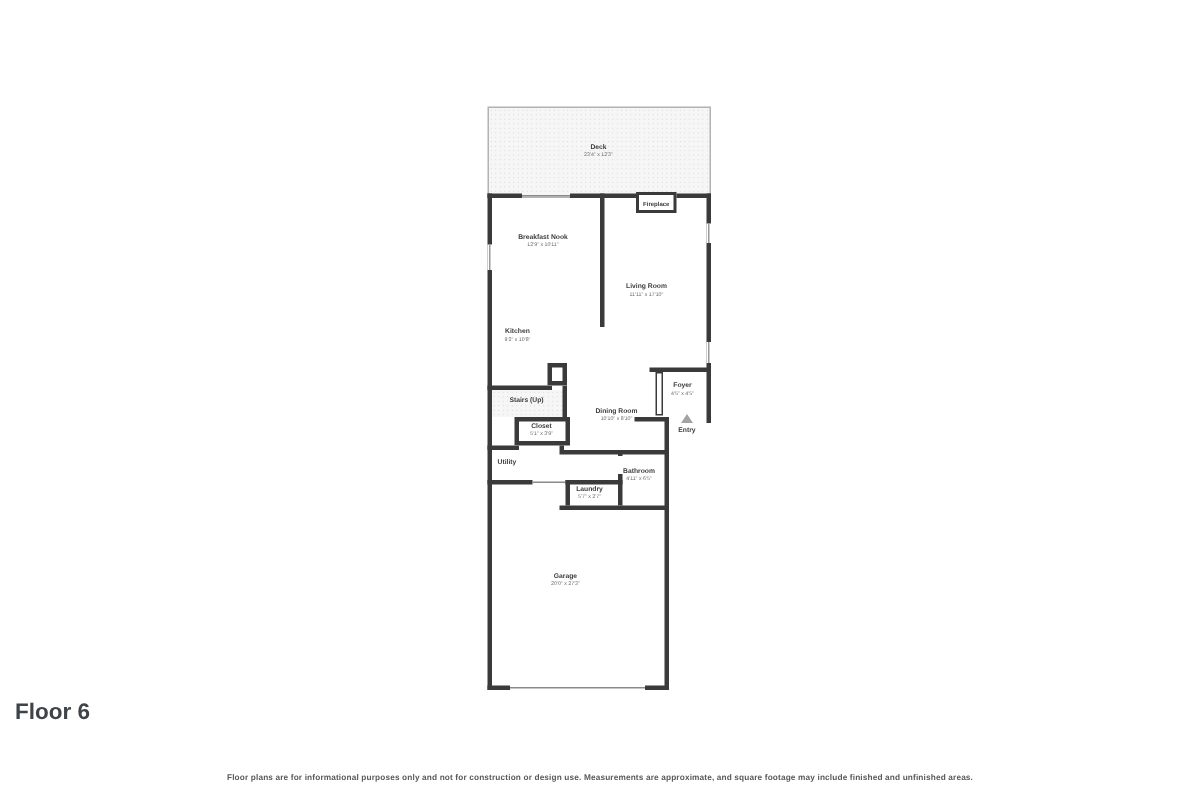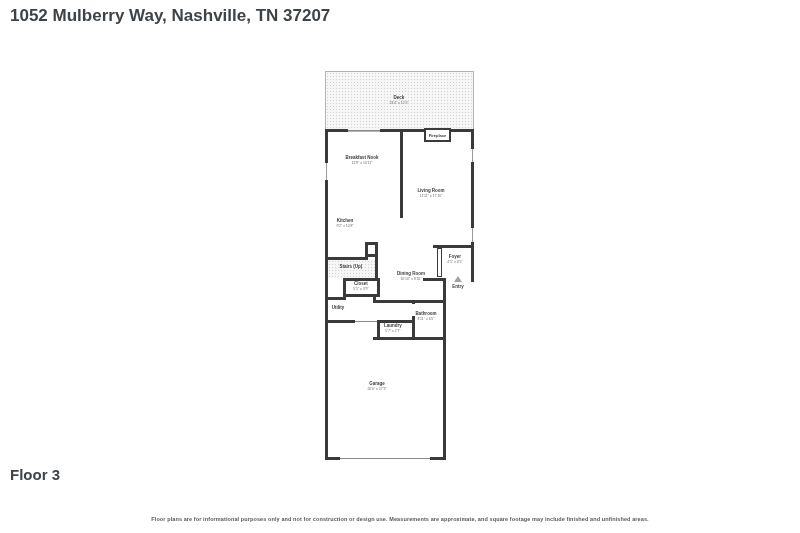--- a/index.html
+++ b/index.html
@@ -30,21 +30,20 @@
   #entry-triangle{position:absolute;left:129px;top:205px;width:0;height:0;
     border-left:4px solid transparent;border-right:4px solid transparent;border-bottom:6px solid #a3a3a3;}
   #entry-label{position:absolute;left:133px;top:213px;transform:translateX(-50%);
     font-size:4.5px;font-weight:bold;color:#3c3c3c;}
 </style>
 </head>
 <body>
 
 <div id="stage">
 
-  <div id="page-title">1052 Mulberry Way, Nashville, TN 37207</div>
 
   <div id="plan">
 
     <div id="deck-area" class="dotted"></div>
 
     <div id="stairs-area" class="dotted"></div>
 
     <div class="w" style="left:0;top:58px;width:23px;height:3px"></div>
     <div class="thin" style="left:23px;top:59px;width:32px;height:1px"></div>
     <div class="w" style="left:55px;top:58px;width:47px;height:3px"></div>
@@ -131,16 +130,16 @@
       <div class="rname">Laundry</div>
       <div class="rdims">5'7" x 2'7"</div>
     </div>
     <div class="room-label" style="left:52px;top:310px">
       <div class="rname">Garage</div>
       <div class="rdims">20'0" x 27'3"</div>
     </div>
 
   </div>
 
-  <div id="floor-label">Floor 3</div>
+  <div id="floor-label">Floor 6</div>
   <div id="disclaimer">Floor plans are for informational purposes only and not for construction or design use. Measurements are approximate, and square footage may include finished and unfinished areas.</div>
 
 </div>
 
 </body></html>

